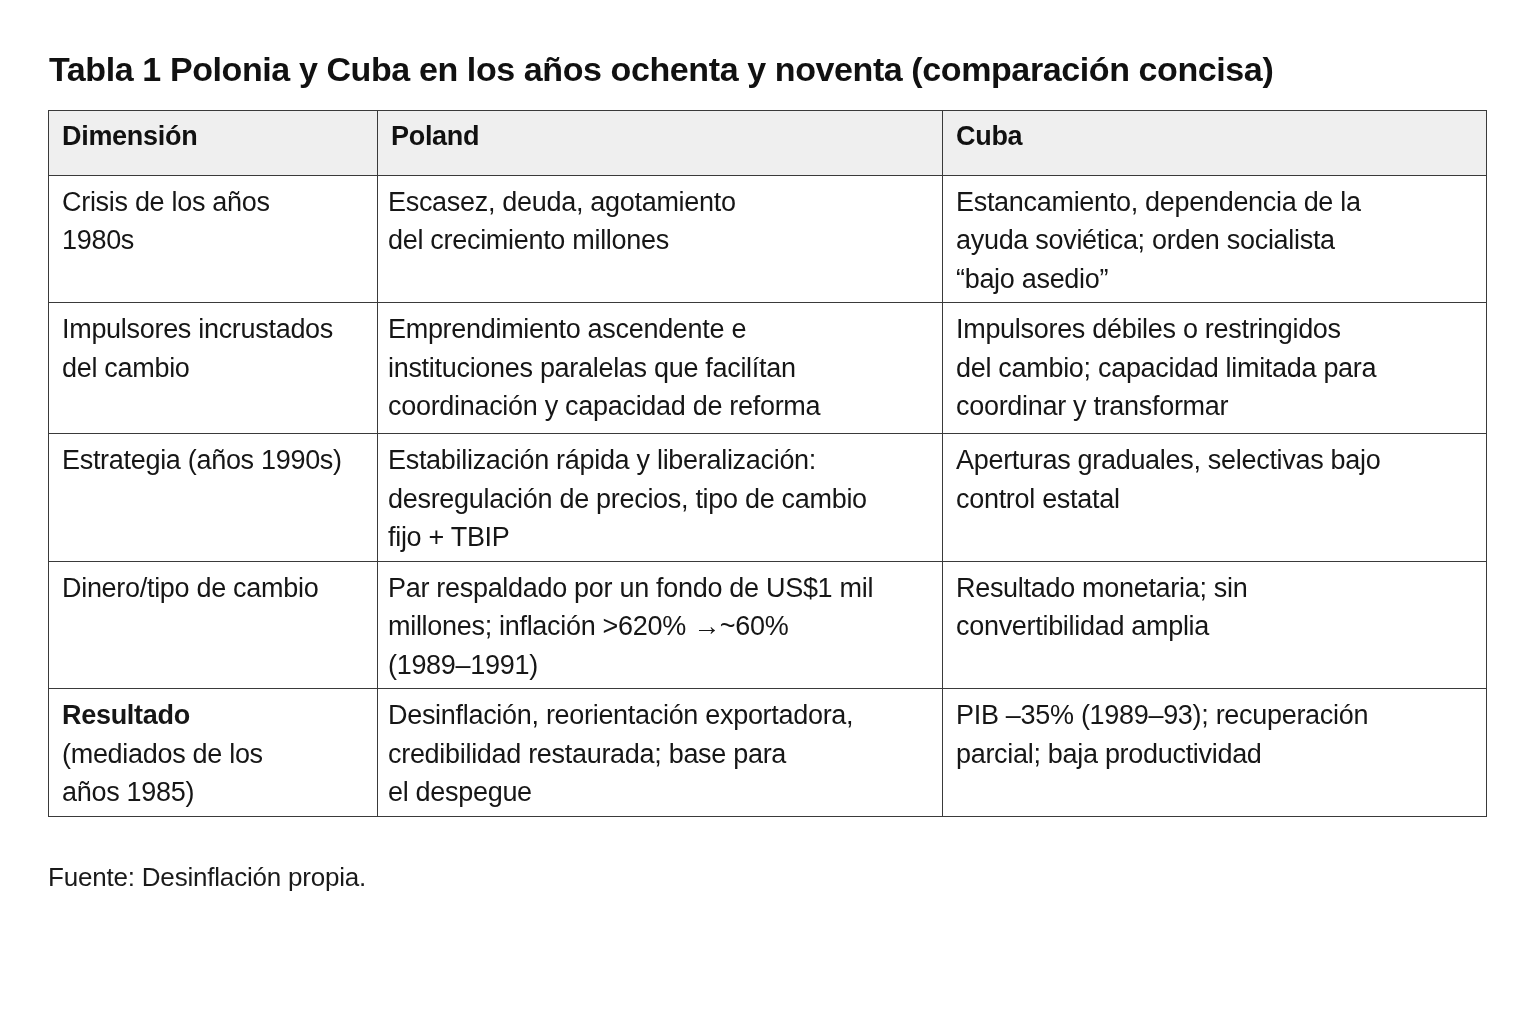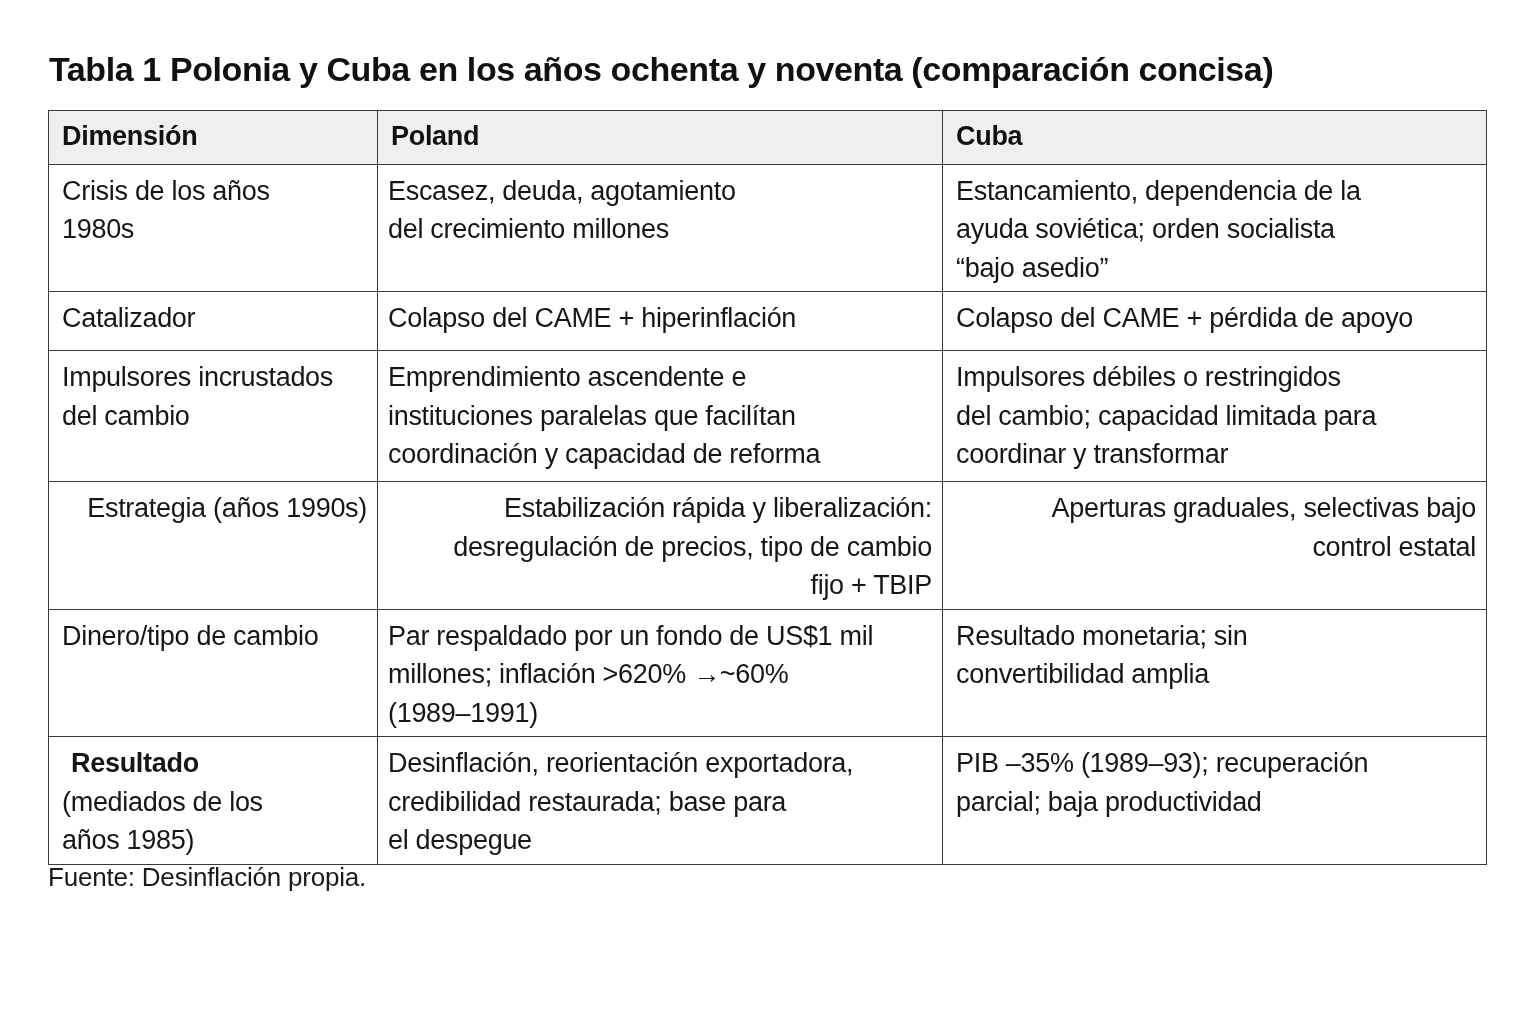--- a/index.html
+++ b/index.html
@@ -44,32 +44,32 @@
       text-align: left;
       padding: 7px 10px 4px 13px;
       font-weight: normal;
       letter-spacing: -0.3px;
     }
     table.cmp th {
       background: #efefef;
       font-weight: bold;
       height: 38px;
       padding-top: 6px;
-      padding-bottom: 8px;
+      padding-bottom: 19px;
       color: #111111;
     }
     table.cmp td.dim { }
     table.cmp td.pol { padding-left: 10px; }
     table.cmp td.cub { padding-left: 13px; }
-    .bold { font-weight: bold; margin-left: 9px; }
+    .bold { font-weight: bold; }
     .line { display: block; white-space: nowrap; }
     tr.r0 td { height: 115px; }
     tr.r1 td { height: 47px; }
     tr.r2 td { height: 119px; }
-    tr.r3 td { height: 115px; text-align: right; }
+    tr.r3 td { height: 115px; }
     tr.r4 td { height: 109px; }
     tr.r5 td { height: 115px; }
     .source {
       position: absolute;
       left: 48px;
       top: 862px;
       font-size: 26px;
       color: #1a1a1a;
       letter-spacing: -0.2px;
     }
@@ -103,31 +103,20 @@
         <span class="line">Escasez, deuda, agotamiento</span>
         <span class="line">del crecimiento millones</span>
       </td>
       <td class="cub">
         <span class="line">Estancamiento, dependencia de la</span>
         <span class="line">ayuda soviética; orden socialista</span>
         <span class="line">“bajo asedio”</span>
       </td>
     </tr>
 
-    <tr class="r1">
-      <td class="dim">
-        <span class="line">Catalizador</span>
-      </td>
-      <td class="pol">
-        <span class="line">Colapso del CAME + hiperinflación</span>
-      </td>
-      <td class="cub">
-        <span class="line">Colapso del CAME +  pérdida de apoyo</span>
-      </td>
-    </tr>
 
     <tr class="r2">
       <td class="dim">
         <span class="line">Impulsores incrustados</span>
         <span class="line">del cambio</span>
       </td>
       <td class="pol">
         <span class="line">Emprendimiento ascendente e</span>
         <span class="line">instituciones paralelas que facilítan</span>
         <span class="line">coordinación y capacidad de reforma</span>

